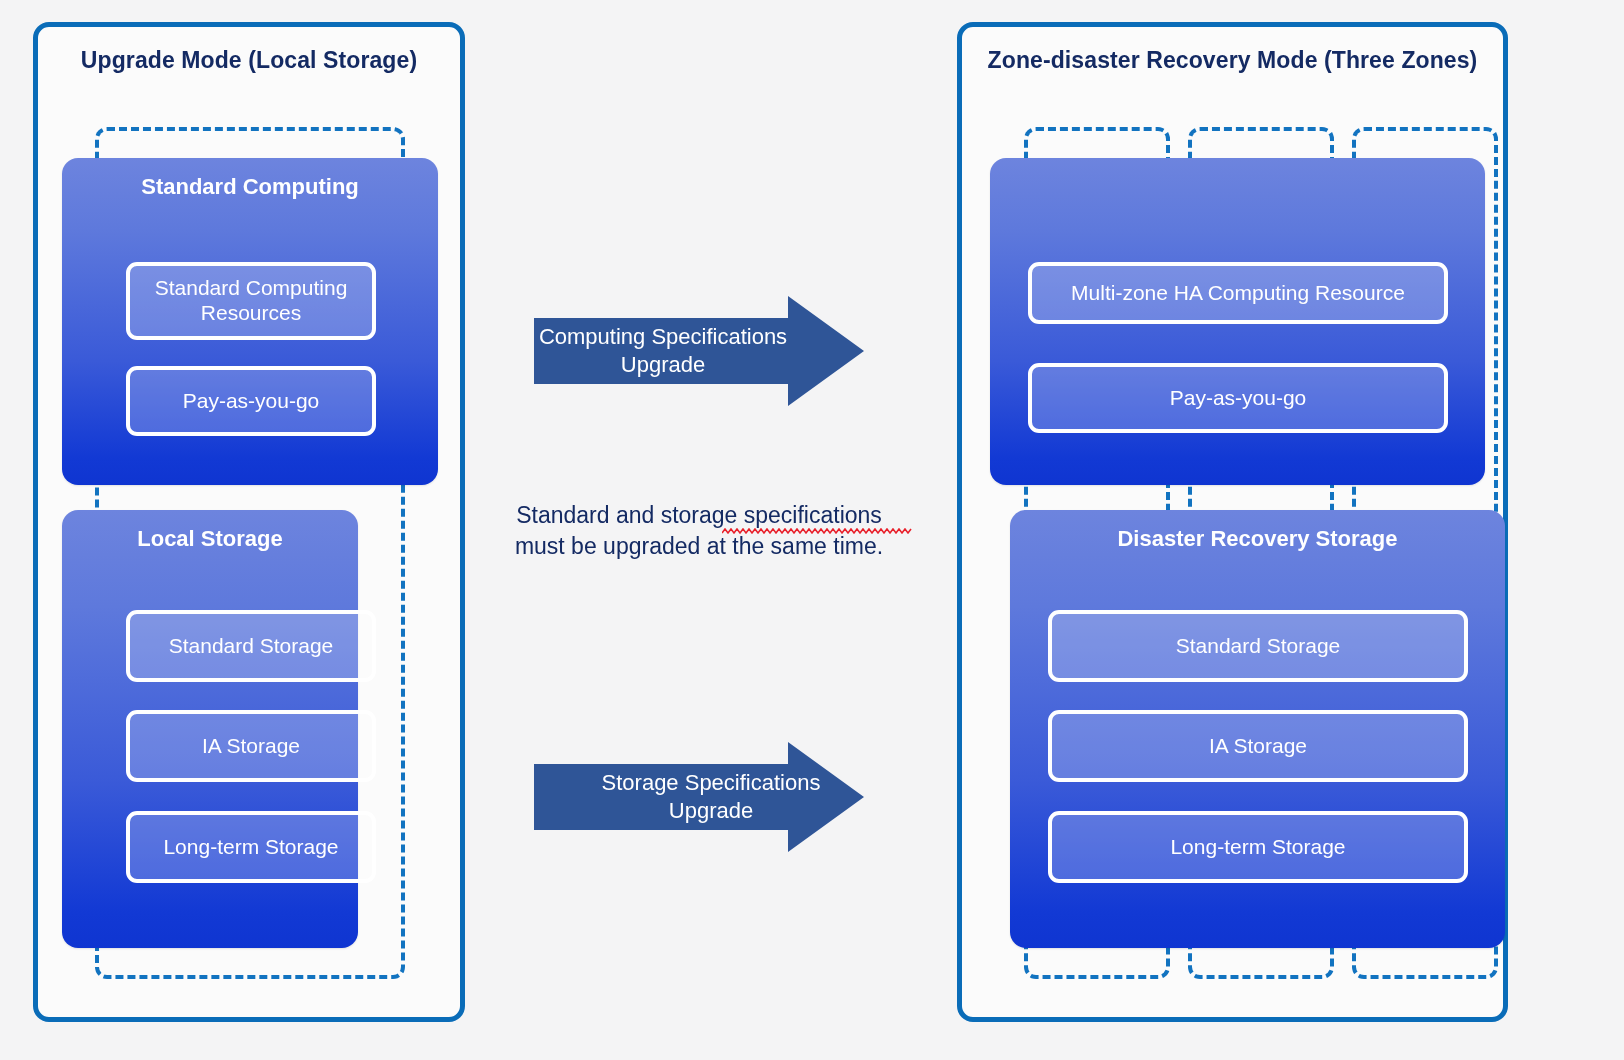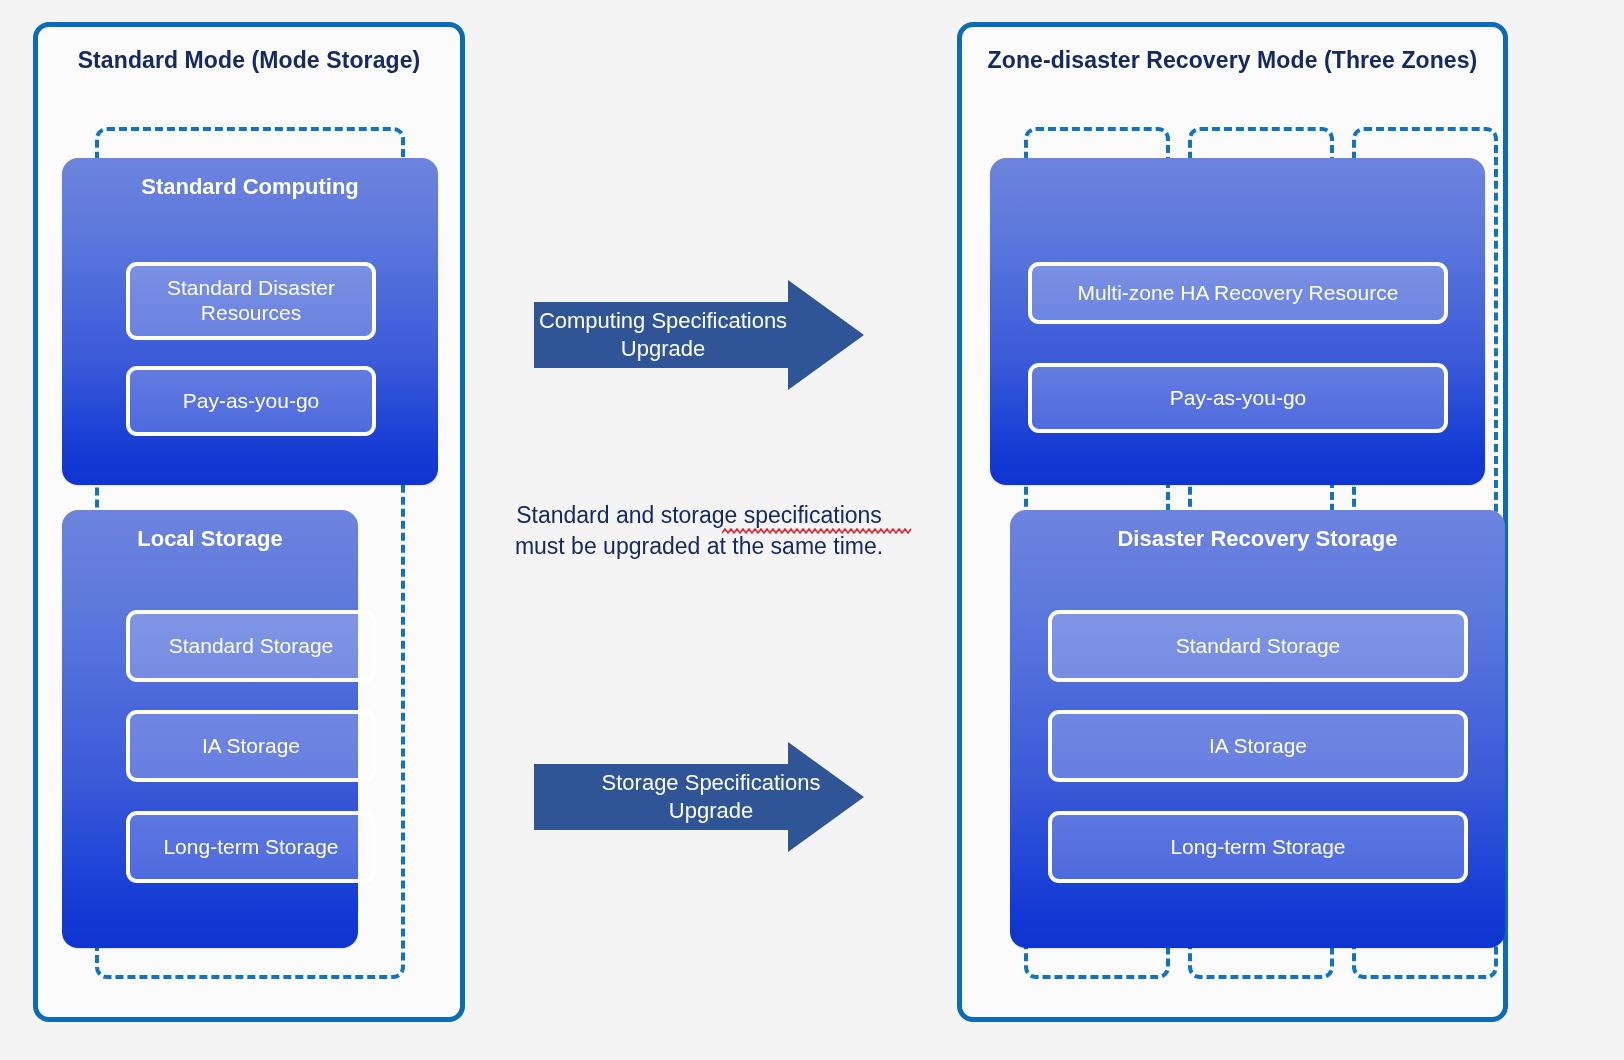--- a/index.html
+++ b/index.html
@@ -127,59 +127,59 @@
     z-index: 5;
     pointer-events: none;
   }
 </style>
 </head>
 <body>
 
 <div id="stage">
 
   <div class="panel panel-left">
-    <div class="panel-title">Standard Mode (Mode Storage)</div>
+    <div class="panel-title">Upgrade Mode (Local Storage)</div>
 
     <div class="zone-dashed" style="left:57px; top:100px; width:310px; height:852px;"></div>
 
     <div class="group-card" style="left:24px; top:131px; width:376px; height:327px;">
       <div class="group-title">Standard Computing</div>
-      <div class="chip" style="left:64px; top:104px; width:250px; height:78px;">Standard Disaster Resources</div>
+      <div class="chip" style="left:64px; top:104px; width:250px; height:78px;">Standard Computing Resources</div>
       <div class="chip" style="left:64px; top:208px; width:250px; height:70px;">Pay-as-you-go</div>
     </div>
 
     <div class="group-card" style="left:24px; top:483px; width:296px; height:438px;">
       <div class="group-title">Local Storage</div>
       <div class="chip" style="left:64px; top:100px; width:250px; height:72px;">Standard Storage</div>
       <div class="chip" style="left:64px; top:200px; width:250px; height:72px;">IA Storage</div>
       <div class="chip" style="left:64px; top:301px; width:250px; height:72px;">Long-term Storage</div>
     </div>
   </div>
 
   <div class="panel panel-right">
     <div class="panel-title">Zone-disaster Recovery Mode (Three Zones)</div>
 
     <div class="zone-dashed" style="left:62px; top:100px; width:146px; height:852px;"></div>
     <div class="zone-dashed" style="left:226px; top:100px; width:146px; height:852px;"></div>
     <div class="zone-dashed" style="left:390px; top:100px; width:146px; height:852px;"></div>
 
     <div class="group-card" style="left:28px; top:131px; width:495px; height:327px;">
-      <div class="chip" style="left:38px; top:104px; width:420px; height:62px;">Multi-zone HA Recovery Resource</div>
+      <div class="chip" style="left:38px; top:104px; width:420px; height:62px;">Multi-zone HA Computing Resource</div>
       <div class="chip" style="left:38px; top:205px; width:420px; height:70px;">Pay-as-you-go</div>
     </div>
 
     <div class="group-card" style="left:28px; top:483px; width:495px; height:438px;margin-left:20px;">
       <div class="group-title">Disaster Recovery Storage</div>
       <div class="chip" style="left:38px; top:100px; width:420px; height:72px;">Standard Storage</div>
       <div class="chip" style="left:38px; top:200px; width:420px; height:72px;">IA Storage</div>
       <div class="chip" style="left:38px; top:301px; width:420px; height:72px;">Long-term Storage</div>
     </div>
   </div>
 
-  <div class="arrow" style="left:534px; top:280px; width:330px; height:110px;">
+  <div class="arrow" style="left:534px; top:296px; width:330px; height:110px;">
     <svg width="330" height="110" viewBox="0 0 330 110" aria-hidden="true">
       <polygon points="0,22 254,22 254,0 330,55 254,110 254,88 0,88" fill="#2f5597"></polygon>
     </svg>
     <div class="arrow-label" style="width:258px; height:110px;">Computing Specifications
 Upgrade</div>
   </div>
 
   <div class="arrow" style="left:534px; top:742px; width:330px; height:110px;">
     <svg width="330" height="110" viewBox="0 0 330 110" aria-hidden="true">
       <polygon points="0,22 254,22 254,0 330,55 254,110 254,88 0,88" fill="#2f5597"></polygon>

